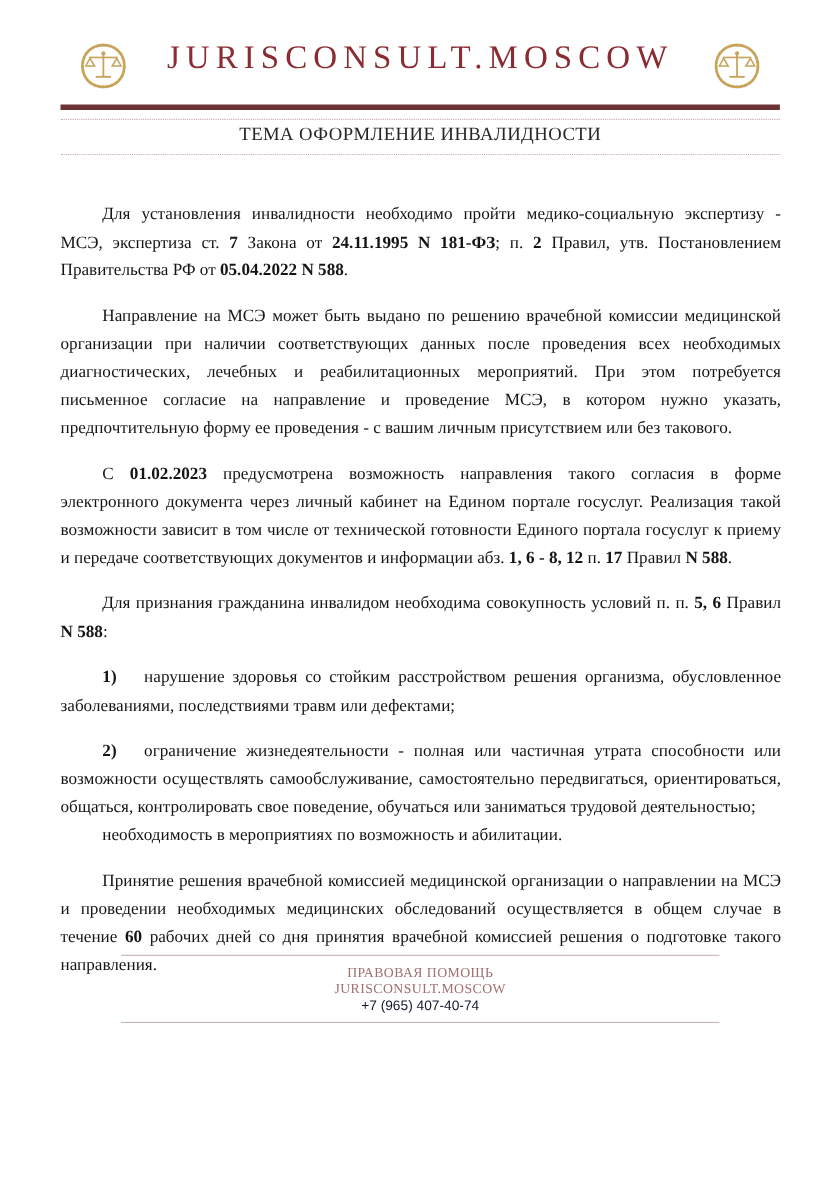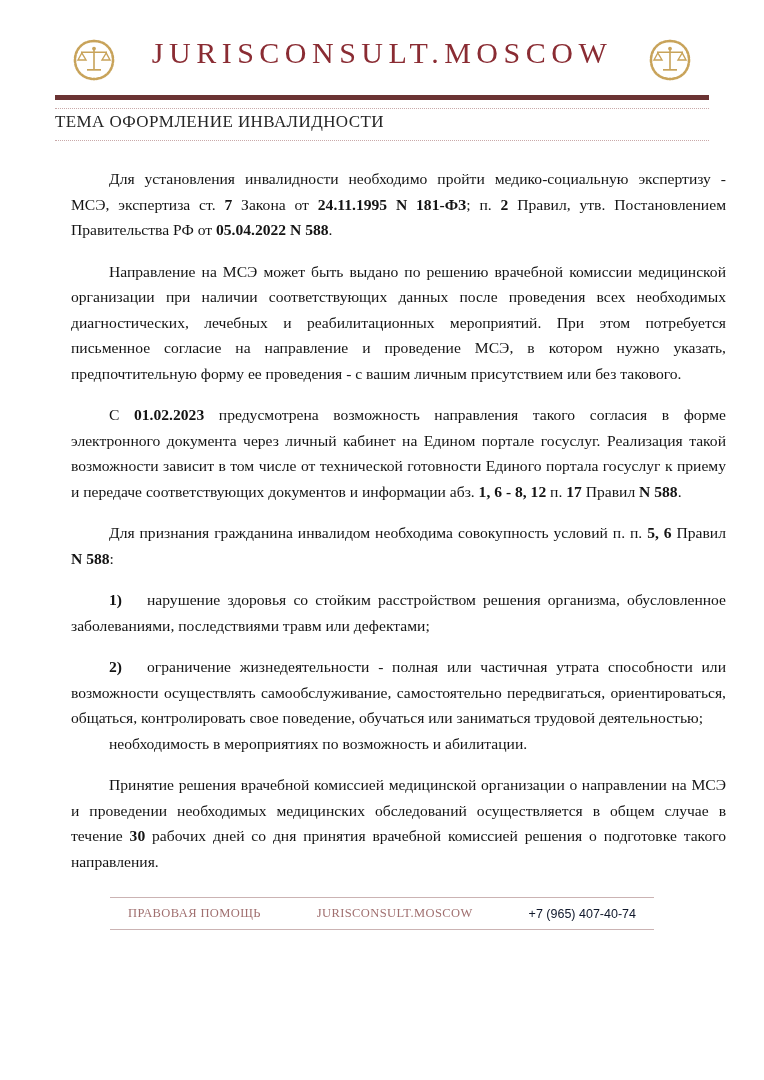--- a/index.html
+++ b/index.html
@@ -68,33 +68,33 @@
     border-top: 1px dotted #c9a9a9;
   }
   .rule-dotted.top    { top: 108px; }
   .rule-dotted.bottom { top: 140px; }
 
   .subtitle {
     position: absolute;
     left: 55px;
     right: 55px;
     top: 112px;
+    text-align: center;
     font-size: 17px;
     letter-spacing: 0.4px;
     color: #262626;
     font-family: "Liberation Serif", "DejaVu Serif", serif;
   }
 
   
   .content {
     position: absolute;
     left: 55px;
-    top: 166px;
+    top: 182px;
     width: 655px;
-    margin-left: 16px;
   }
   .para {
     margin: 0 0 16px 0;
     font-size: 15.6px;
     line-height: 25.5px;
     text-align: justify;
     text-justify: inter-word;
     text-indent: 38px;
     color: #141414;
     hyphens: none;
@@ -120,20 +120,21 @@
   .footer .frule {
     height: 0;
     border-top: 1px solid #cbb3b3;
   }
   .footer-row {
     display: flex;
     align-items: center;
     justify-content: space-between;
     padding: 8px 18px 8px 18px;
     box-sizing: border-box;
+    flex-direction: column;
   }
   .footer-item {
     font-size: 12.5px;
     letter-spacing: 0.4px;
     color: #a06f6f;
     white-space: nowrap;
     font-family: "Liberation Serif", "DejaVu Serif", serif;
   }
   .footer-item.phone {
     font-family: "Liberation Sans", "DejaVu Sans", sans-serif;
@@ -196,21 +197,21 @@
     <p class="para"><span>С </span><b>01.02.2023</b><span> предусмотрена возможность направления такого согласия в форме электронного документа через личный кабинет на Едином портале госуслуг. Реализация такой возможности зависит в том числе от технической готовности Единого портала госуслуг к приему и передаче соответствующих документов и информации абз. </span><b>1, 6 - 8, 12</b><span> п. </span><b>17</b><span> Правил </span><b>N 588</b><span>.</span></p>
 
     <p class="para"><span>Для признания гражданина инвалидом необходима совокупность условий п. п. </span><b>5, 6</b><span> Правил </span><b>N 588</b><span>:</span></p>
 
     <p class="para item"><span class="marker">1)</span><span>нарушение здоровья со стойким расстройством решения организма, обусловленное заболеваниями, последствиями травм или дефектами;</span></p>
 
     <p class="para item tight"><span class="marker">2)</span><span>ограничение жизнедеятельности - полная или частичная утрата способности или возможности осуществлять самообслуживание, самостоятельно передвигаться, ориентироваться, общаться, контролировать свое поведение, обучаться или заниматься трудовой деятельностью;</span></p>
 
     <p class="para sub-item">необходимость в мероприятиях по возможность и абилитации.</p>
 
-    <p class="para"><span>Принятие решения врачебной комиссией медицинской организации о направлении на МСЭ и проведении необходимых медицинских обследований осуществляется в общем случае в течение </span><b>30</b><span> рабочих дней со дня принятия врачебной комиссией решения о подготовке такого направления.</span></p>
+    <p class="para"><span>Принятие решения врачебной комиссией медицинской организации о направлении на МСЭ и проведении необходимых медицинских обследований осуществляется в общем случае в течение </span><b>60</b><span> рабочих дней со дня принятия врачебной комиссией решения о подготовке такого направления.</span></p>
 
 
   </div>
 
   <div class="footer">
     <div class="frule"></div>
     <div class="footer-row">
       <span class="footer-item">ПРАВОВАЯ ПОМОЩЬ</span>
       <span class="footer-item">JURISCONSULT.MOSCOW</span>
       <span class="footer-item phone">+7 (965) 407-40-74</span>

